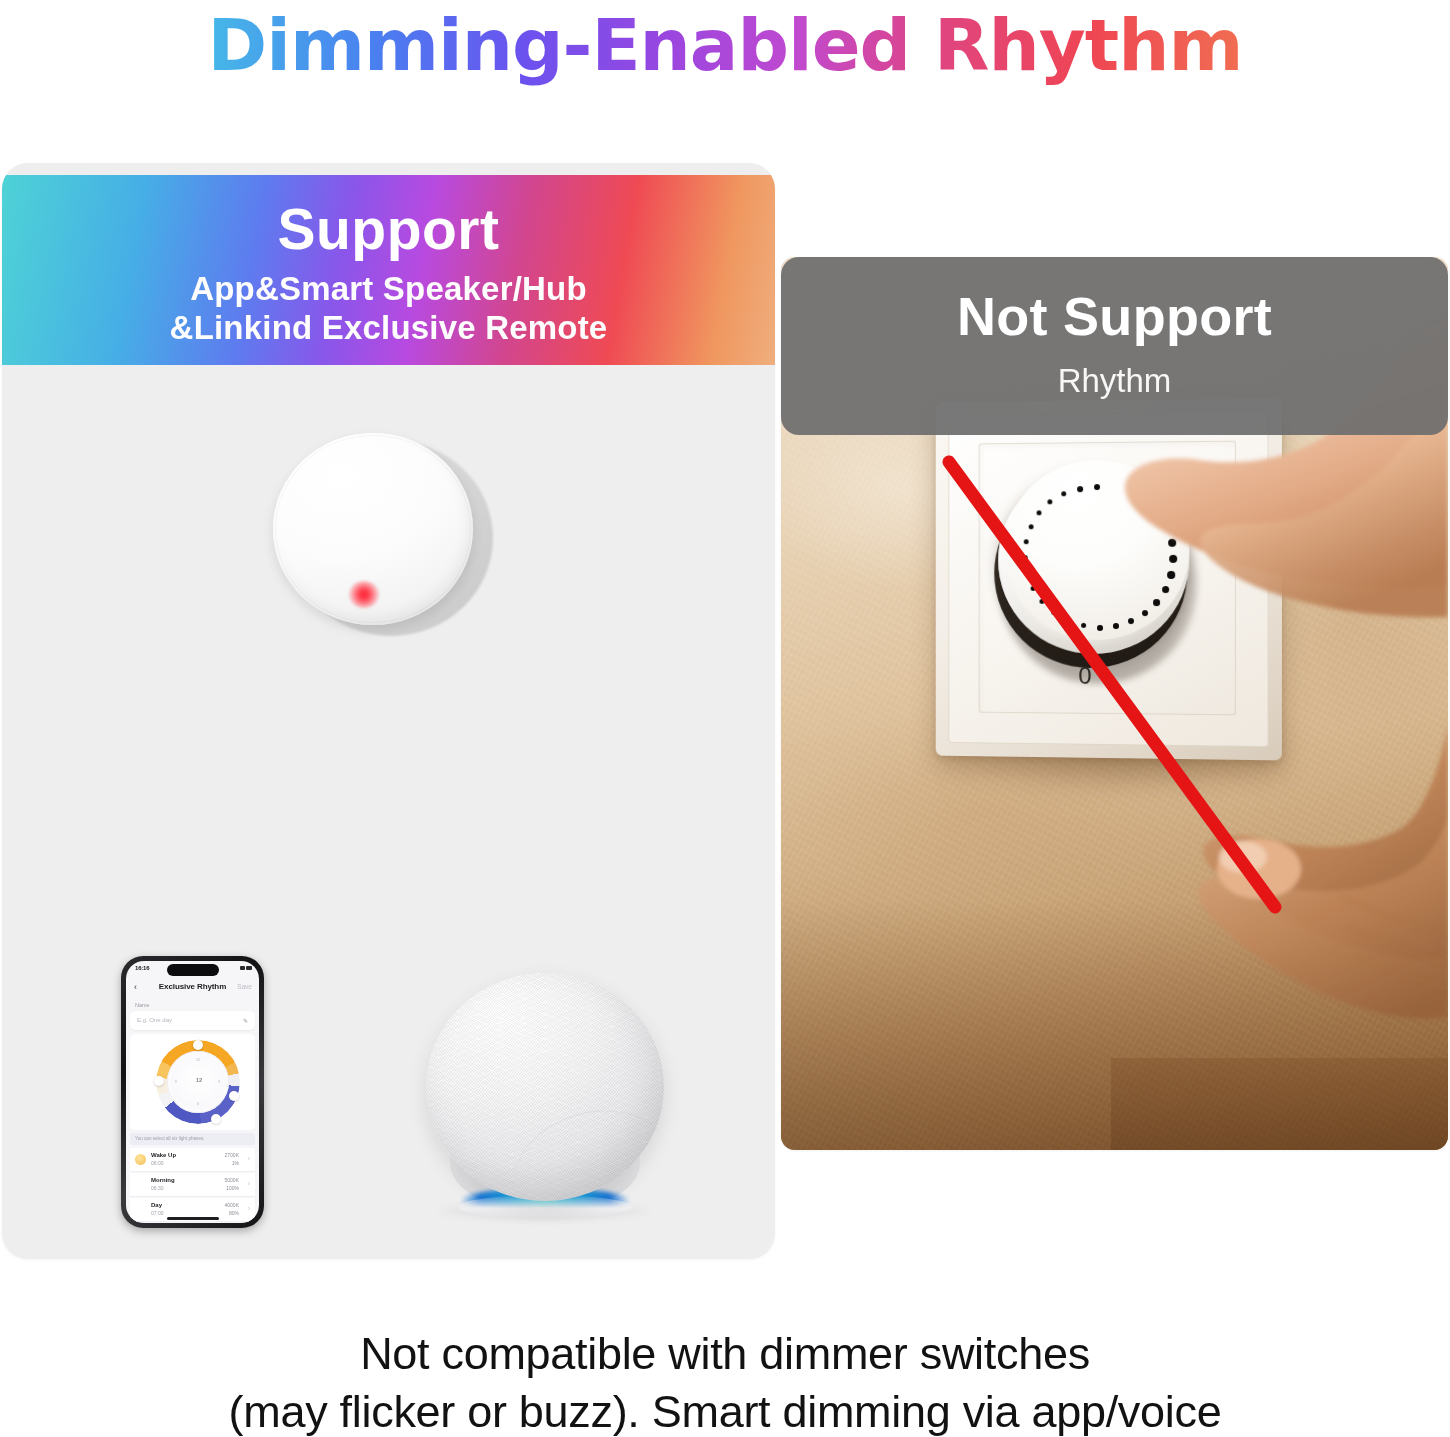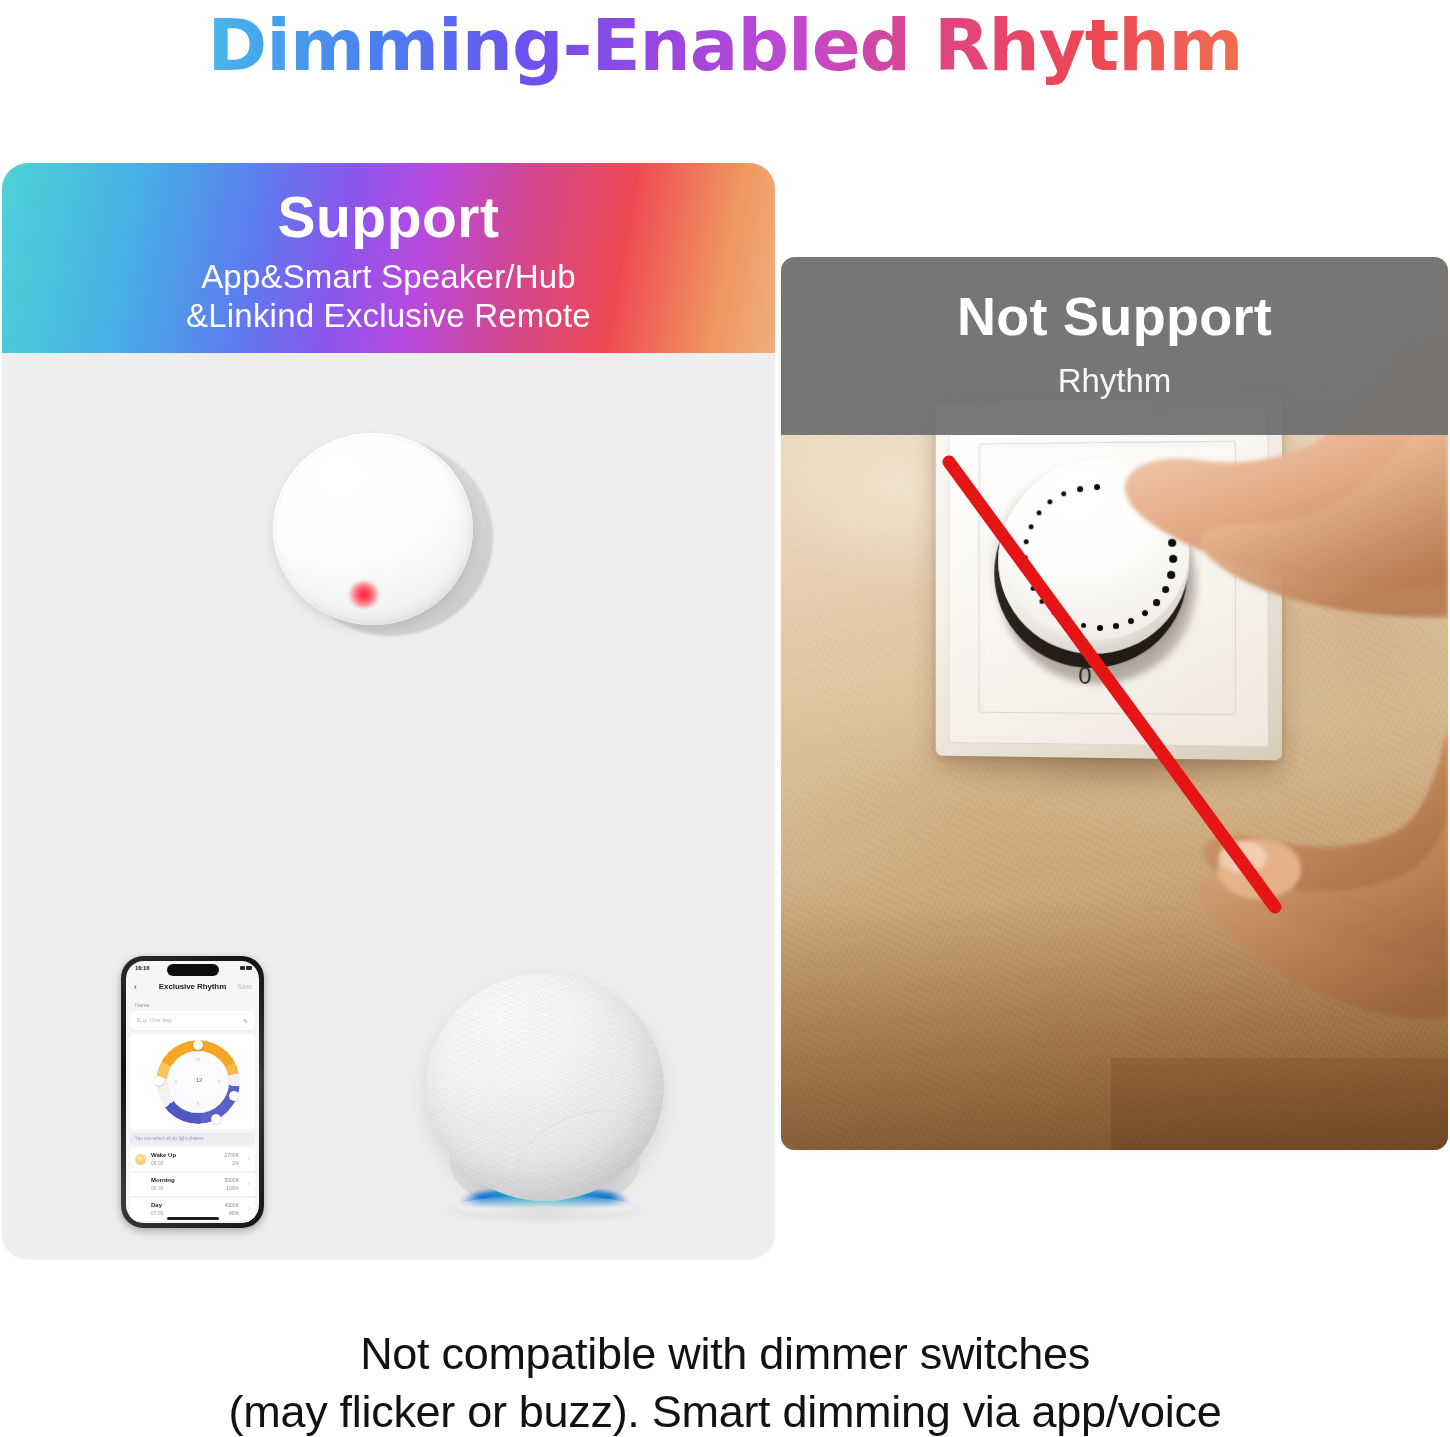--- a/index.html
+++ b/index.html
@@ -57,21 +57,21 @@
     top: 163px;
     width: 773px;
     height: 1096px;
     border-radius: 26px;
     background: #eeeeee;
     overflow: hidden;
     box-shadow: 0 1px 3px rgba(0,0,0,0.05);
   }
   .support-header {
     position: absolute;
-    left: 0; top: 0;
+    left: 0; top: 12px;
     width: 773px;
     height: 190px;
     background-image: linear-gradient(100deg,
         #4ed2d6 0%,
         #46aee6 18%,
         #5e7bef 33%,
         #8a56ea 44%,
         #b84ae0 54%,
         #d2468f 66%,
         #ef4a54 79%,
@@ -88,21 +88,21 @@
     color: #ffffff;
     line-height: 64px;
     letter-spacing: 0.5px;
   }
   .support-sub {
     position: absolute;
     left: 0; top: 94px;
     width: 773px;
     text-align: center;
     font-size: 33px;
-    font-weight: 400;
+    font-weight: 700;
     color: #fdfdfd;
     line-height: 39px;
     letter-spacing: 0.2px;
   }
 
   
   .linkind-wrap {
     position: absolute;
     left: 263px;
     top: 270px;
@@ -549,20 +549,21 @@
     pointer-events: none;
   }
 
   
   .ns-header {
     position: absolute;
     left: 0; top: 0;
     width: 667px; height: 178px;
     background: rgba(110,110,110,0.93);
     z-index: 20;
+    border-radius: 18px;
   }
   .ns-title {
     position: absolute;
     left: 0; top: 28px;
     width: 667px; text-align: center;
     font-size: 54px; font-weight: 700; color: #ffffff;
     line-height: 62px; letter-spacing: 0.3px;
   }
   .ns-sub {
     position: absolute;

